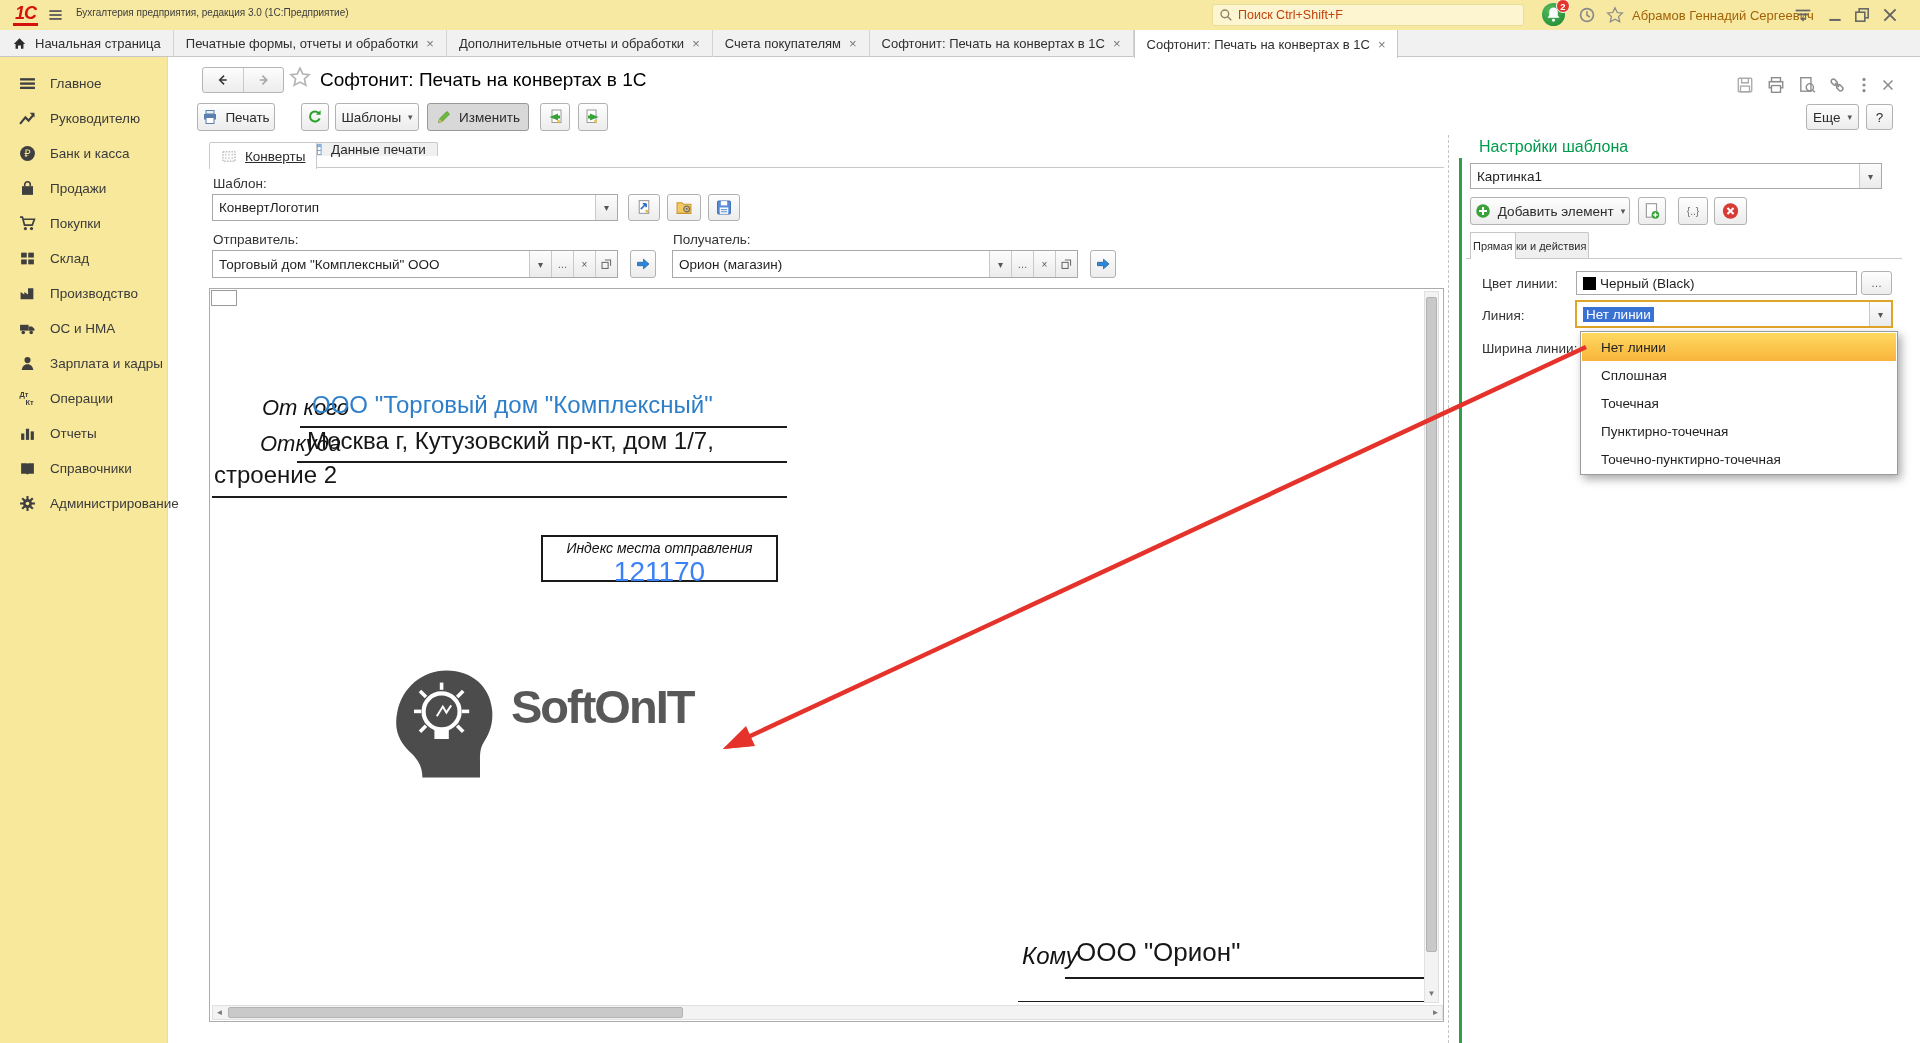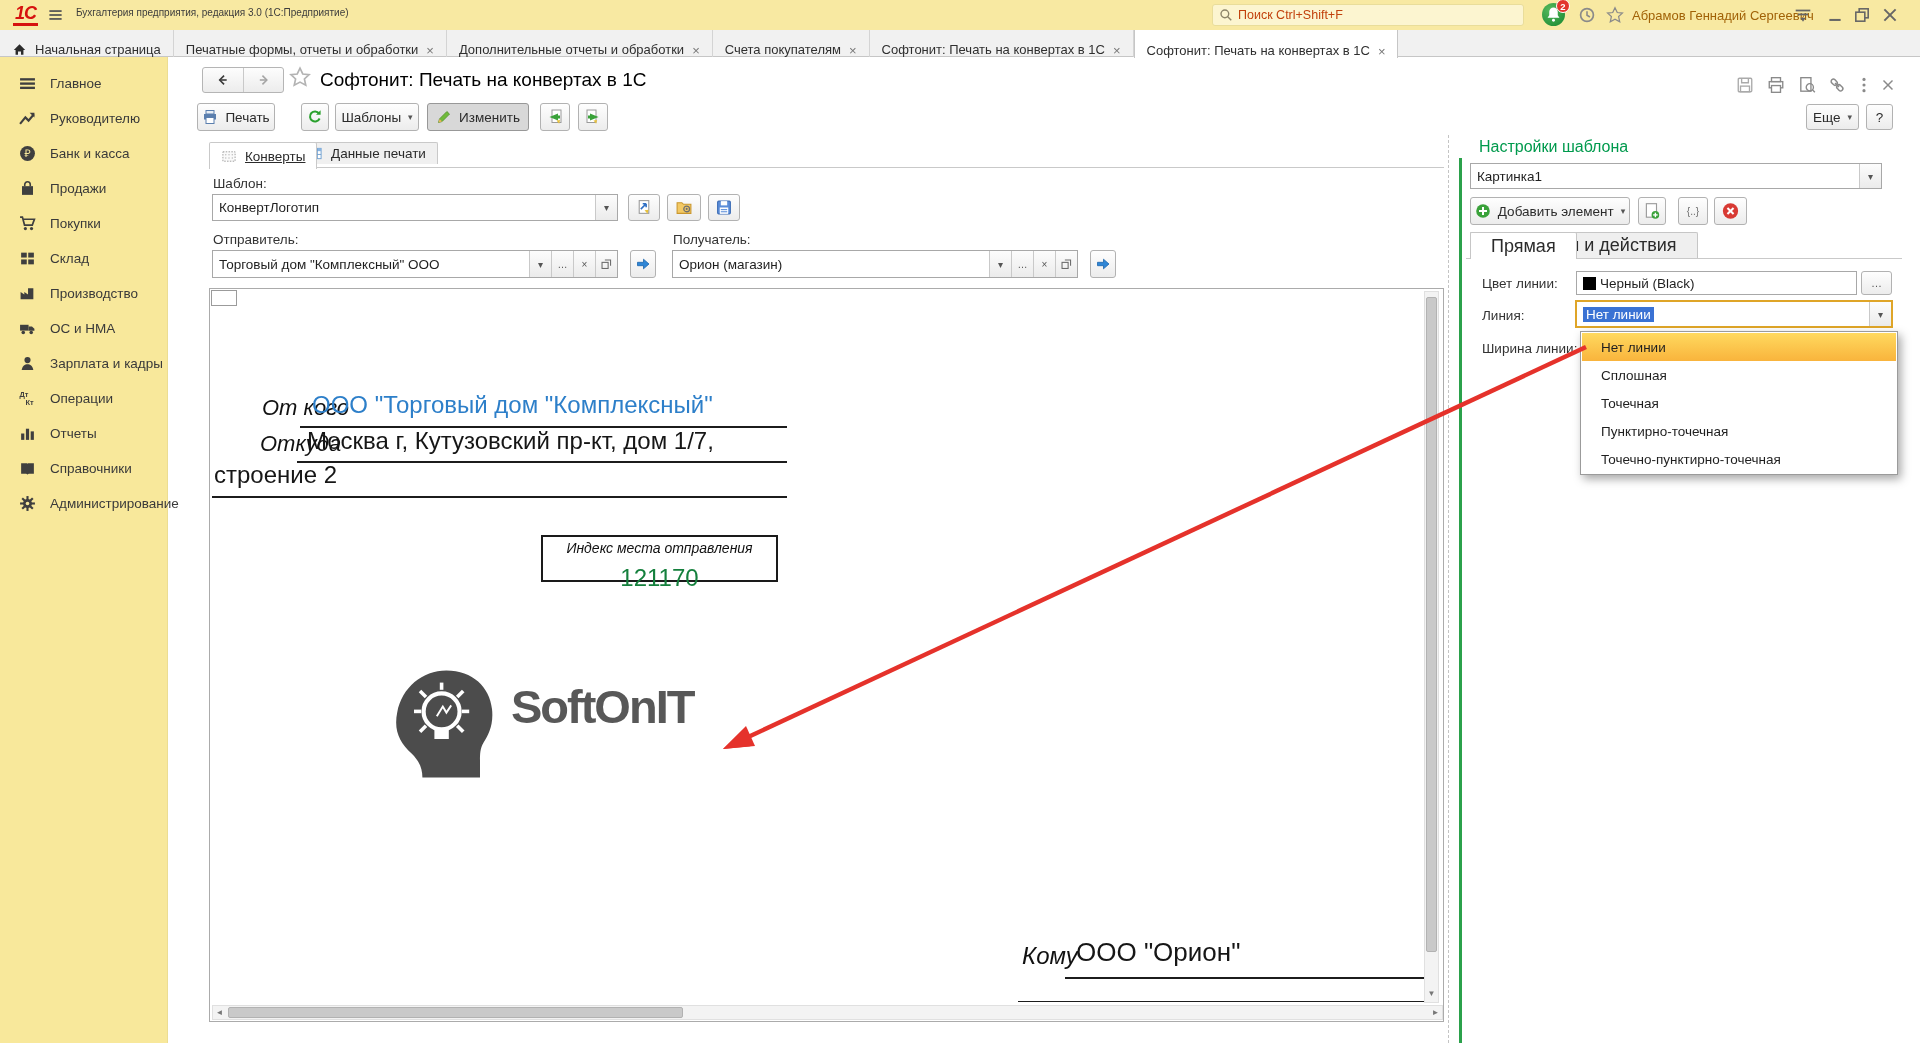--- a/index.html
+++ b/index.html
@@ -24,21 +24,21 @@
             display:flex;align-items:center;justify-content:center;padding:3px}
   .badge{position:absolute;right:-5px;top:-4px;min-width:14px;height:14px;border-radius:50%;background:#e2352c;
          color:#fff;font-size:9.5px;font-weight:bold;display:flex;align-items:center;justify-content:center;border:1px solid #fff}
   .tbic{position:absolute;top:6px;width:18px;height:18px}
   .user{position:absolute;left:1632px;top:8px;font-size:13px;color:#a16207;white-space:nowrap}
 
   
   .tabbar{position:absolute;left:0;top:30px;width:100%;height:27px;background:#f1f1f1;
           border-bottom:1px solid #c6c6c6;display:flex;z-index:4}
   .tabs-host{display:flex}
-  .tab{display:flex;align-items:flex-end;gap:8px;padding:0 12px;font-size:13px;color:#2f2f2f;
+  .tab{display:flex;align-items:center;gap:8px;padding:0 12px;font-size:13px;color:#2f2f2f;
        border-right:1px solid #d4d4d4;height:27px;cursor:pointer;white-space:nowrap}
   .tab.active{background:#fff;height:28px;border-left:1px solid #c6c6c6;border-right:1px solid #c6c6c6}
   .tab .ticon{width:15px;height:14px}
   .tab .tclose{color:#777;font-size:13px;line-height:1}
 
   
   .sidebar{position:absolute;left:0;top:57px;bottom:0;width:168px;background:#f8e89b;padding-top:9px;
            border-right:1px solid #ecdd92}
   .side-item{display:flex;align-items:center;gap:14px;height:35px;padding-left:19px;font-size:13.5px;
              color:#3a3a3a;cursor:pointer;white-space:nowrap}
@@ -55,21 +55,21 @@
        font-size:13.5px;color:#1f1f1f}
   .fld .val{flex:1;padding:0 6px;white-space:nowrap;overflow:hidden}
   .fld .seg{width:22px;align-self:stretch;display:flex;align-items:center;justify-content:center;
             border-left:1px solid #c9c9c9;color:#555;font-size:10px;background:linear-gradient(#fcfcfc,#ebebeb);cursor:pointer}
   .fld .seg.sicn{padding:4px}
   .ibtn{position:absolute;display:flex;align-items:center;justify-content:center;
         background:linear-gradient(#fefefe,#ececec);border:1px solid #b2b2b2;border-radius:3px;cursor:pointer;padding:4px}
   .lbl{position:absolute;font-size:13.5px;color:#333;white-space:nowrap}
 
   
-  .ftab{position:absolute;display:flex;gap:8px;align-items:center;padding:0 11px;height:22px;font-size:13.5px;
+  .ftab{position:absolute;display:flex;gap:8px;align-items:center;padding:0 11px;height:14px;font-size:13.5px;
         background:#f0f0f0;border:1px solid #c9c9c9;border-bottom:none;border-radius:2px 2px 0 0;cursor:pointer;z-index:2}
   .ftab.active{background:#fff;height:27px;z-index:3}
   .ftab .fic{width:16px;height:15px}
   .tabline{position:absolute;left:209px;top:167px;width:1235px;border-top:1px solid #c9c9c9}
 
   
   .envelope{position:absolute;left:209px;top:288px;width:1235px;height:734px;border:1px solid #ababab;background:#fff}
   .env-it{position:absolute;white-space:nowrap}
   .ital{font-style:italic}
   .u{position:absolute;border-top:2px solid #1c1c1c;height:0}
@@ -82,21 +82,21 @@
   .vsb .thumb{position:absolute;left:1px;top:5px;width:11px;height:655px;background:#c9c9c9;border:1px solid #b2b2b2;border-radius:2px}
   .vsb .sarr{position:absolute;left:0;top:694px;width:13px;height:14px;color:#777;font-size:8px;display:flex;align-items:center;justify-content:center}
   .hsb{position:absolute;left:2px;top:716px;width:1231px;height:15px;background:#f3f3f3;border:1px solid #e0e0e0}
   .hsb .thumb{position:absolute;left:15px;top:1px;width:455px;height:11px;background:#c9c9c9;border:1px solid #b2b2b2;border-radius:2px}
   .hsb .sarr{position:absolute;top:0;width:13px;height:13px;color:#777;font-size:8px;display:flex;align-items:center;justify-content:center}
 
   
   .splitter{position:absolute;left:1448px;top:135px;bottom:0;width:0;border-left:1px dashed #c4c4c4}
   .greenline{position:absolute;left:1459px;top:158px;bottom:0;width:3px;background:#2ba14b}
   .ptitle{position:absolute;left:1479px;top:138px;font-size:16px;color:#009a4d;white-space:nowrap}
-  .ptab{position:absolute;display:flex;align-items:center;padding:0 20px;height:26px;font-size:18px;background:#efefef;
+  .ptab{position:absolute;display:flex;align-items:center;padding:0 2px;height:26px;font-size:11px;background:#efefef;
         border:1px solid #c6c6c6;border-bottom:none;border-radius:2px 2px 0 0;cursor:pointer;white-space:nowrap;z-index:2}
   .ptab.active{background:#fff;height:27px;z-index:3}
   .ptabline{position:absolute;left:1466px;top:258px;width:436px;border-top:1px solid #c9c9c9}
   .ptabs{position:absolute;left:1470px;top:232px;display:flex;gap:2px}
   .swatch{width:13px;height:13px;background:#000;margin:0 4px 0 6px;flex:none}
 
   
   .dd{position:absolute;left:1580px;top:331px;width:318px;background:#fff;border:1px solid #9b9b9b;
       box-shadow:3px 4px 9px rgba(0,0,0,.35);z-index:50;padding:1px}
   .dd-item{height:28px;display:flex;align-items:center;padding-left:19px;font-size:13.5px;color:#1f1f1f;cursor:pointer;white-space:nowrap}
@@ -610,21 +610,21 @@
 
     <span class="env-it ital" style="left:50px;top:142px;font-size:22px;color:#111">Откуда</span>
     <span class="env-it" style="left:97px;top:138px;font-size:24px;color:#161616">Москва г, Кутузовский пр-кт, дом 1/7,</span>
     <div class="u" style="left:87px;top:172px;width:490px"></div>
 
     <span class="env-it" style="left:4px;top:172px;font-size:24px;color:#161616">строение 2</span>
     <div class="u" style="left:2px;top:207px;width:575px"></div>
 
     <div class="idxbox">
       <div class="ital" style="font-size:14px;margin-top:3px;color:#111">Индекс места отправления</div>
-      <div style="font-size:24px;margin-top:8px;color:#15803d">121170</div>
+      <div style="font-size:28px;margin-top:0;color:#3b82f6">121170</div>
     </div>
 
     <span class="abs" style="left:168px;top:372px;width:132px;height:120px" data-icon="head-bulb-icon">
         <svg viewBox="0 0 100 100">
           <path d="M32 97c0-8-3-14-9-20C13 68 8 58 11 43 15 22 32 8 52 8c22 0 36 14 38 32 1.5 13-3 22-7 28-3 5-3 10-3 15v14z" fill="#4c4c4c"></path>
           <circle cx="48" cy="42" r="15" fill="none" stroke="#fff" stroke-width="3.5"></circle>
           <rect x="42" y="57" width="12" height="8" fill="#fff"></rect>
           <g stroke="#fff" stroke-width="3">
             <line x1="48" y1="18" x2="48" y2="24"></line>
             <line x1="30" y1="25" x2="35" y2="30"></line>

